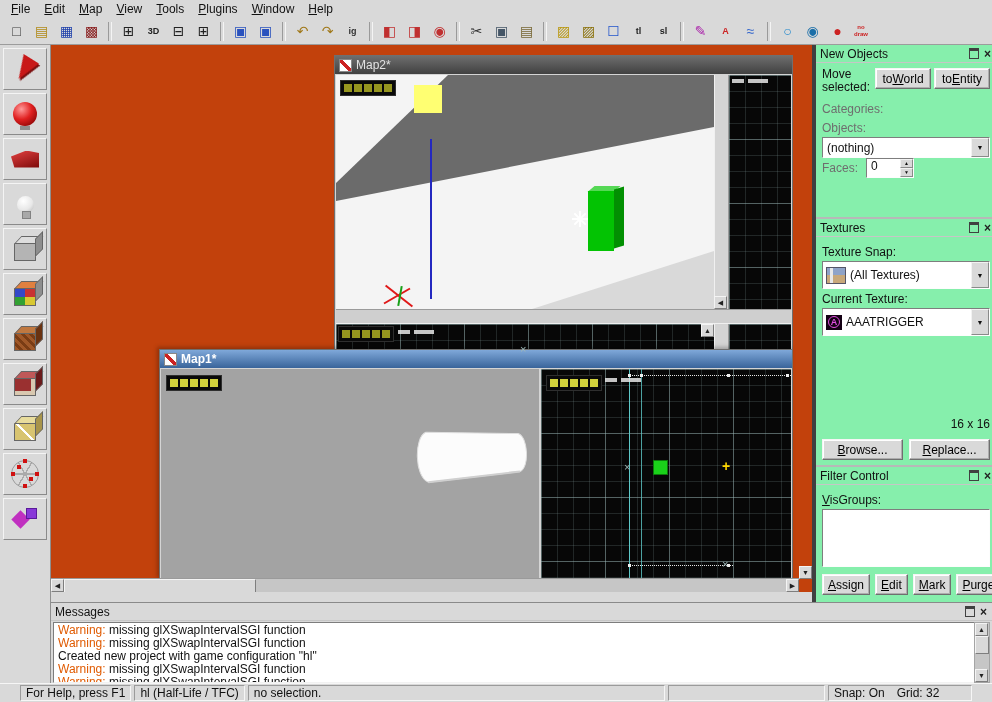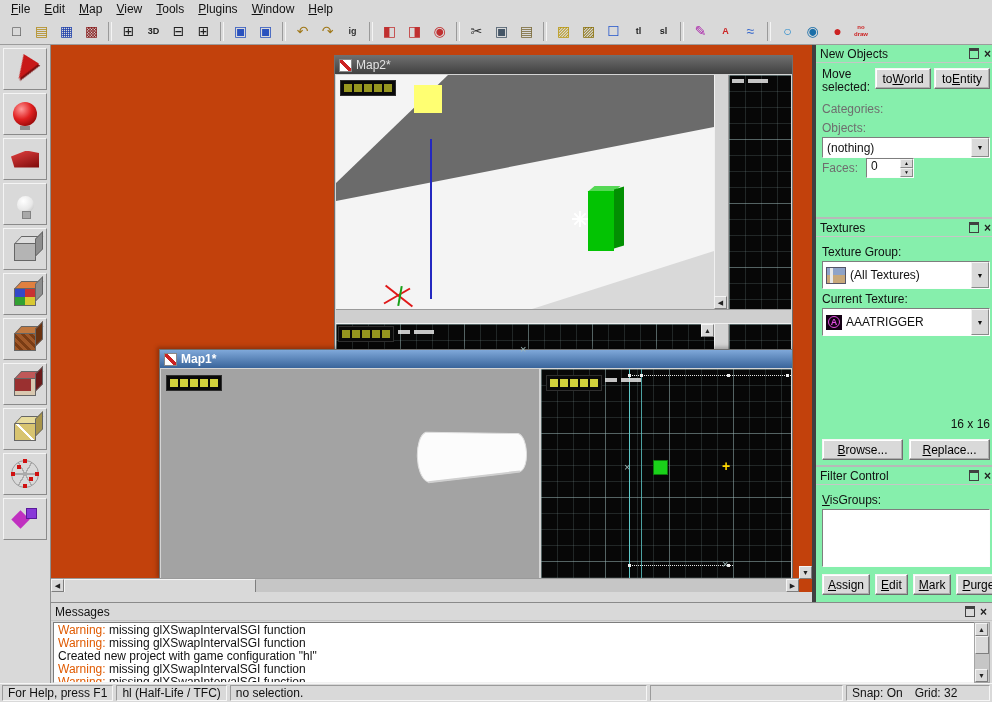--- a/index.html
+++ b/index.html
@@ -206,21 +206,21 @@
   .msg-line{line-height:13px;white-space:nowrap}
   .warn{color:#e05a00;font-weight:normal}
   .vscroll{position:absolute;right:2px;top:19px;bottom:2px;width:14px;display:flex;
            flex-direction:column;background:#c6c6c6;border:1px solid #a5a5a5}
   .vscroll .track{flex:1;position:relative}
   .vthumb{position:absolute;left:0;top:0;width:12px;height:16px;background:#d9d9d9;
           border:1px solid;border-color:#f4f4f4 #7e7e7e #7e7e7e #f4f4f4}
 
   
   .statusbar{position:absolute;left:0;right:0;bottom:0;height:18px;background:#d9d9d9;
-             border-top:1px solid #f6f6f6;display:flex;align-items:center;gap:3px;padding:0 2px}
+             border-top:1px solid #f6f6f6;display:flex;align-items:center;gap:3px;padding:0 20px}
   .sseg{height:14px;display:flex;align-items:center;padding:0 5px;border:1px solid;
         border-color:#9b9b9b #f6f6f6 #f6f6f6 #9b9b9b;white-space:nowrap;overflow:hidden}
   .s3{width:405px;flex:none}
   .s4{flex:1}
   .s5{width:132px;flex:none;gap:12px}
 </style>
 </head>
 <body>
 
 <div class="app">
@@ -542,21 +542,21 @@
       </div>
     </section>
 
     <section class="panel p-tex">
       <header class="phead">
         <span class="ptitle">Textures</span>
         <span class="float-ico"></span>
         <button class="pclose">×</button>
       </header>
       <div class="p-body">
-        <div class="lbl">Texture Group:</div>
+        <div class="lbl">Texture Snap:</div>
         <div class="combo tcombo">
           <span class="tg-icon"></span>
           <span class="val">(All Textures)</span>
           <span class="dd">▼</span>
         </div>
         <div class="lbl">Current Texture:</div>
         <div class="combo tcombo">
           <span class="at-icon"></span>
           <span class="val">AAATRIGGER</span>
           <span class="dd">▼</span>

